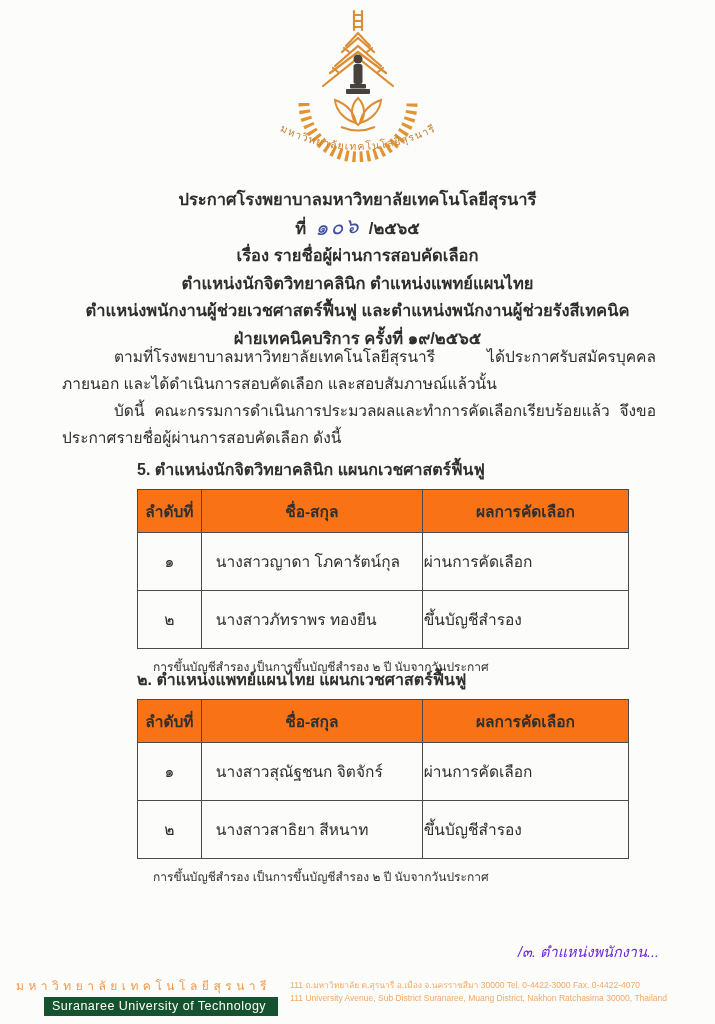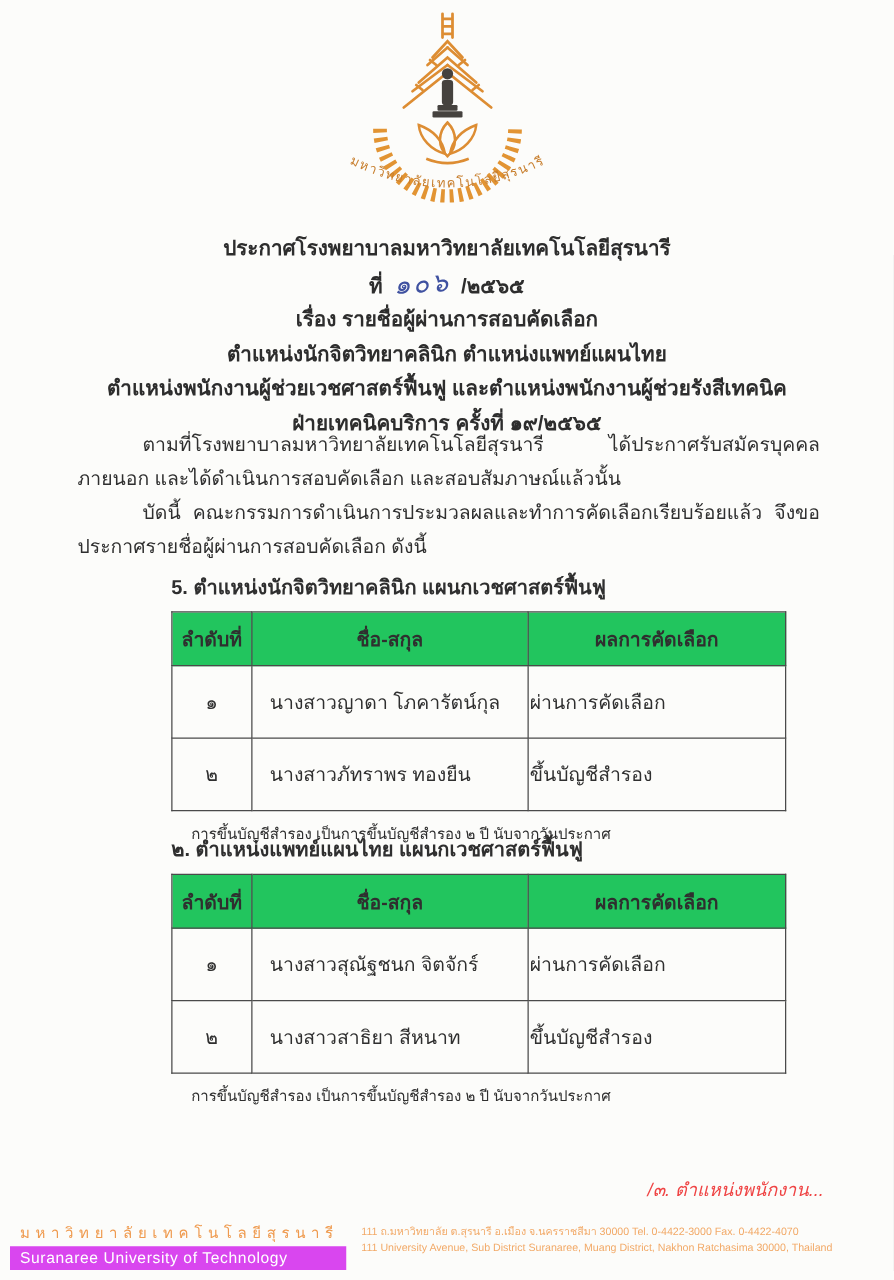--- a/index.html
+++ b/index.html
@@ -42,50 +42,50 @@
   .section{position:absolute;left:137px;width:492px;}
   .section-1{top:457px;}
   .section-2{top:667px;}
   .section-heading{font-size:16px;font-weight:bold;margin:0 0 7px 0;}
   table.result-table{width:100%;border-collapse:collapse;table-layout:fixed;}
   table.result-table th,
   table.result-table td{
     border:1px solid #4a4a4a;font-size:15.5px;color:#2f2f2f;
   }
   table.result-table th{
-    background:#22c55e;height:40px;font-weight:bold;text-align:center;
+    background:#f97316;height:40px;font-weight:bold;text-align:center;
   }
   table.result-table td{height:55px;}
   .col-no{width:13%;}
   .col-name{width:45%;}
   .col-result{width:42%;}
   td.cell-no{text-align:center;}
   td.cell-name{text-align:left;padding-left:14px;}
   td.cell-result{}
   .table-note{font-size:12px;color:#2f2f2f;margin:8px 0 0 16px;}
 
   
   .continuation{
     position:absolute;top:940px;right:56px;
-    font-size:14.5px;font-style:italic;color:#ef4444;
+    font-size:14.5px;font-style:italic;color:#6d28d9;
   }
 
   
   .footer{
     position:absolute;left:0;bottom:8px;width:100%;
     display:flex;align-items:flex-start;
   }
   .footer-brand{margin-left:8px;flex:0 0 auto;}
   .footer-brand-thai{
     color:#ef9a4e;font-size:12px;letter-spacing:4.5px;
     padding:1px 6px 2px 8px;white-space:nowrap;
   }
   .footer-brand-en{
-    background:#d946ef;color:#ffffff;font-size:12.5px;
-    letter-spacing:0.5px;padding:2px 12px 3px 8px;white-space:nowrap;
+    background:#14532d;color:#ffffff;font-size:12.5px;
+    letter-spacing:0.5px;padding:2px 12px 3px 8px;white-space:nowrap;margin-left:36px;
   }
   .footer-address{
     margin-left:12px;padding-top:4px;
     color:#f2a967;font-size:8.5px;line-height:13px;white-space:nowrap;
   }
 </style>
 </head>
 <body>
 
 <div class="page">

